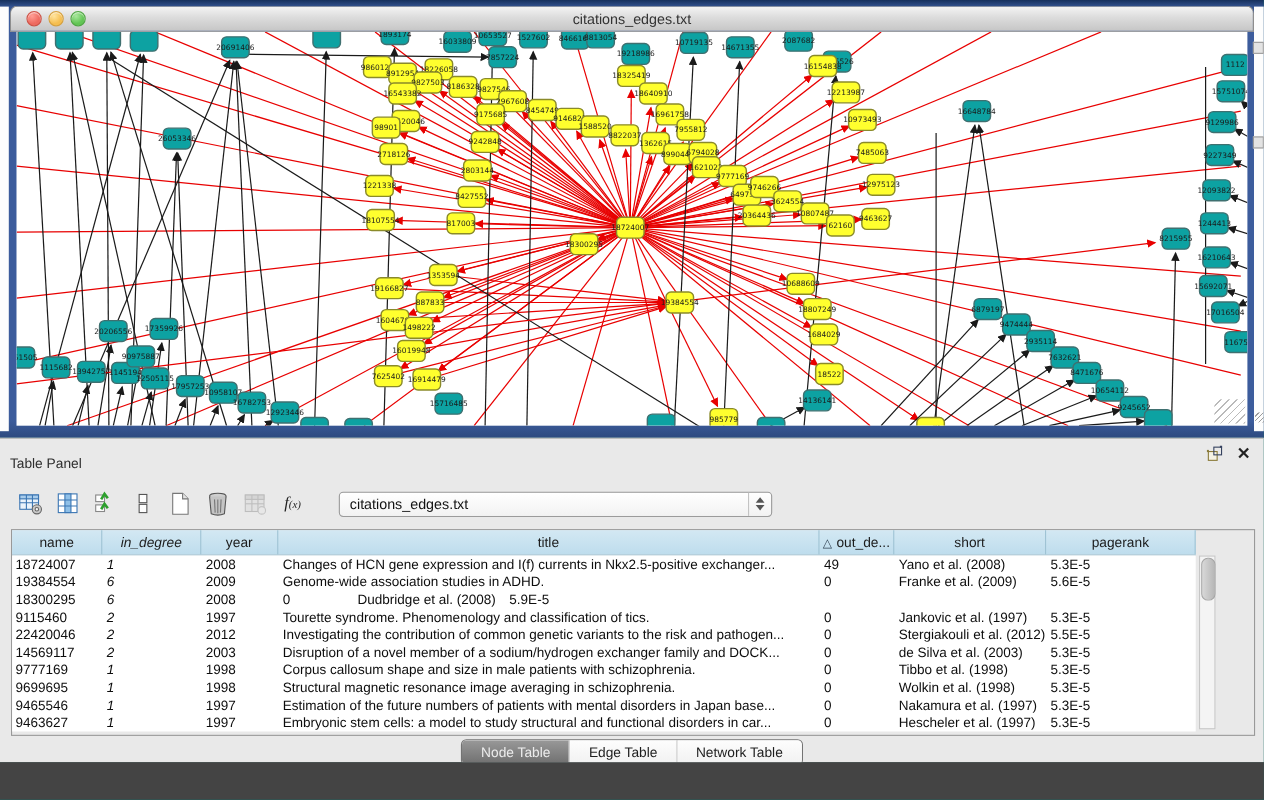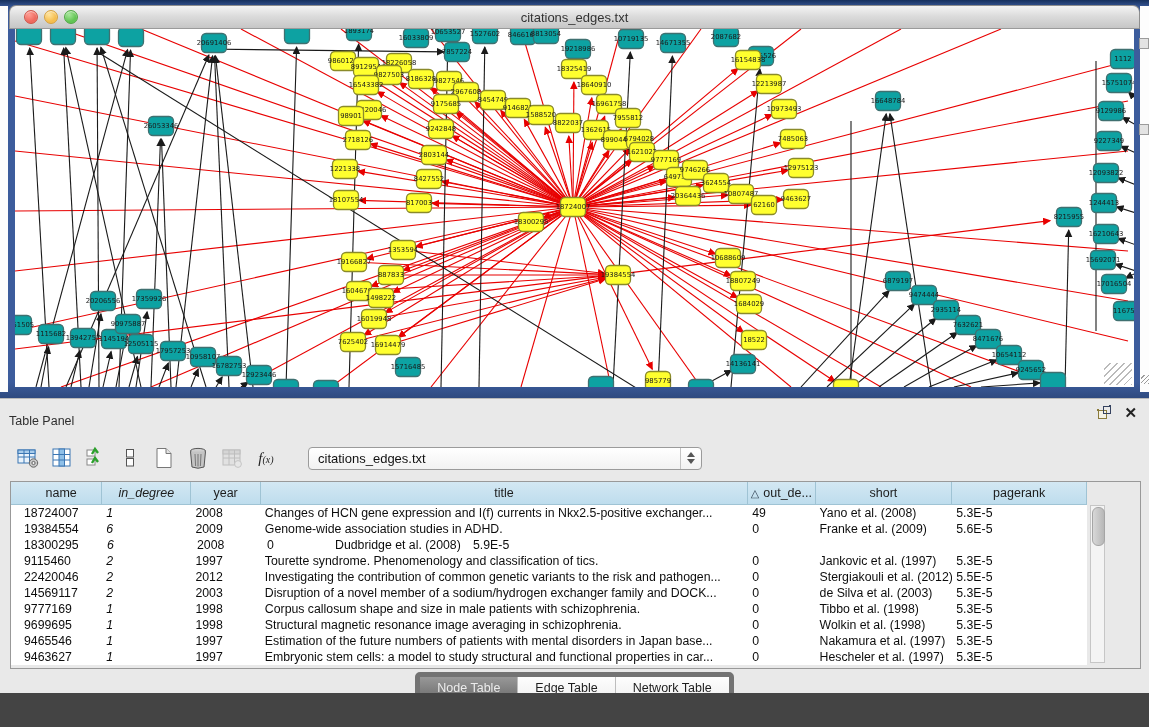--- a/index.html
+++ b/index.html
@@ -48,29 +48,29 @@
   .arr-dn{width:0;height:0;border-left:4px solid transparent;border-right:4px solid transparent;border-top:5px solid #555;}
 
   .table-wrap{position:relative;margin:7px 8px 0 10px;height:188px;border:1px solid #999;background:#e9e9e9;box-sizing:border-box;}
   .thead{display:flex;height:22px;background:linear-gradient(#d3e8f3,#bedded);border-bottom:1px solid #9fc3d4;width:1076px;}
   .th{box-sizing:border-box;border-right:1px solid #9fc3d4;display:flex;align-items:center;justify-content:center;
     font-size:12.5px;color:#1c1c1c;white-space:nowrap;overflow:hidden;}
   .sort{font-size:11px;margin-right:4px;color:#345;}
   .tbody{width:1076px;background:#fff;}
   .tr{display:flex;height:16px;line-height:16px;}
   .td{box-sizing:border-box;padding-left:4px;font-size:12.3px;color:#0d0d0d;white-space:nowrap;overflow:hidden;}
-  .c0{width:82px;margin-left:10px;}.c1{width:90px;font-style:italic;}.c2{width:70px;}.c3{width:492px;}.c4{width:68px;}.c5{width:138px;}.c6{width:136px;}
+  .c0{width:82px;}.c1{width:90px;font-style:italic;}.c2{width:70px;}.c3{width:492px;}.c4{width:68px;}.c5{width:138px;}.c6{width:136px;}
   .td.c0{padding-left:3px;}
   .vscroll{position:absolute;left:1079px;top:23px;width:15px;height:158px;background:#f4f4f4;
     border:1px solid #c6c6c6;box-sizing:border-box;}
   .vthumb{position:absolute;left:1px;top:1px;width:11px;height:37px;border:1px solid #a5a5a5;border-radius:6px;
     background:linear-gradient(90deg,#d8d8d8,#b7b7b7);}
 
   .tabs{display:flex;justify-content:center;margin-top:3px;}
-  .tabset{display:flex;height:22px;border:5px solid #737373;border-radius:5px;overflow:hidden;background:#fcfcfc;}
+  .tabset{display:flex;height:22px;border:1px solid #737373;border-radius:5px;overflow:hidden;background:#fcfcfc;}
   .tab{display:flex;align-items:center;justify-content:center;font-size:12.5px;color:#1d1d1d;
     padding:0 17px;border-right:1px solid #bdbdbd;background:linear-gradient(#fdfdfd,#f1f1f1);}
   .tab:last-child{border-right:none;}
   .tab.sel{background:linear-gradient(#989898,#6f6f6f);color:#ececec;}
 
   
   .statusbar{position:absolute;left:0;top:700px;width:1149px;height:27px;
     background:linear-gradient(#e8e8e8,#d2d2d2);border-top:1px solid #b2b2b2;}
   .mem{position:absolute;right:30px;top:6px;font-size:12px;color:#222;}
   .memdot{position:absolute;right:9px;top:6px;width:13px;height:13px;border-radius:50%;
@@ -688,21 +688,21 @@
             <div class="td c2">1997</div>
             <div class="td c3">Estimation of the future numbers of patients with mental disorders in Japan base...</div>
             <div class="td c4">0</div>
             <div class="td c5">Nakamura et al. (1997)</div>
             <div class="td c6">5.3E-5</div>
           </div>
           <div class="tr">
             <div class="td c0">9463627</div>
             <div class="td c1">1</div>
             <div class="td c2">1997</div>
-            <div class="td c3">Embryonic stem cells: a model to study structural and functional properties in car...</div>
+            <div class="td c3">Embryonic stem cells: a model to study structural and functional disorders in car...</div>
             <div class="td c4">0</div>
             <div class="td c5">Hescheler et al. (1997)</div>
             <div class="td c6">5.3E-5</div>
           </div>
         </div>
       <div class="vscroll">
         <div class="vthumb"></div>
       </div>
     </div>
 

